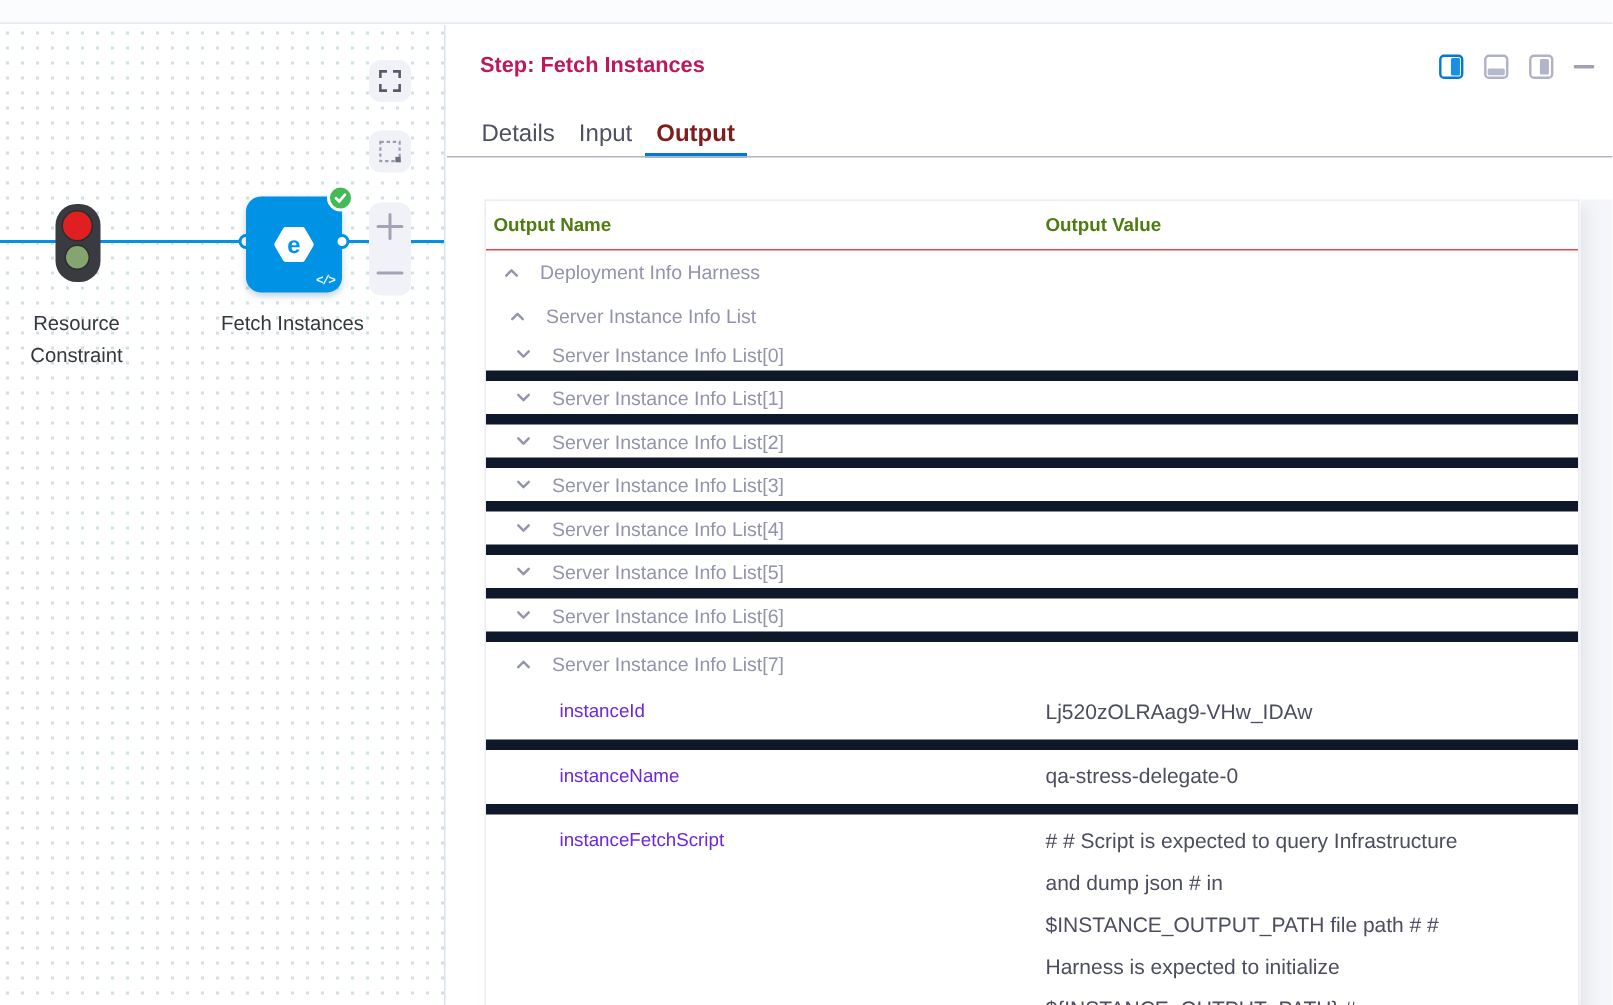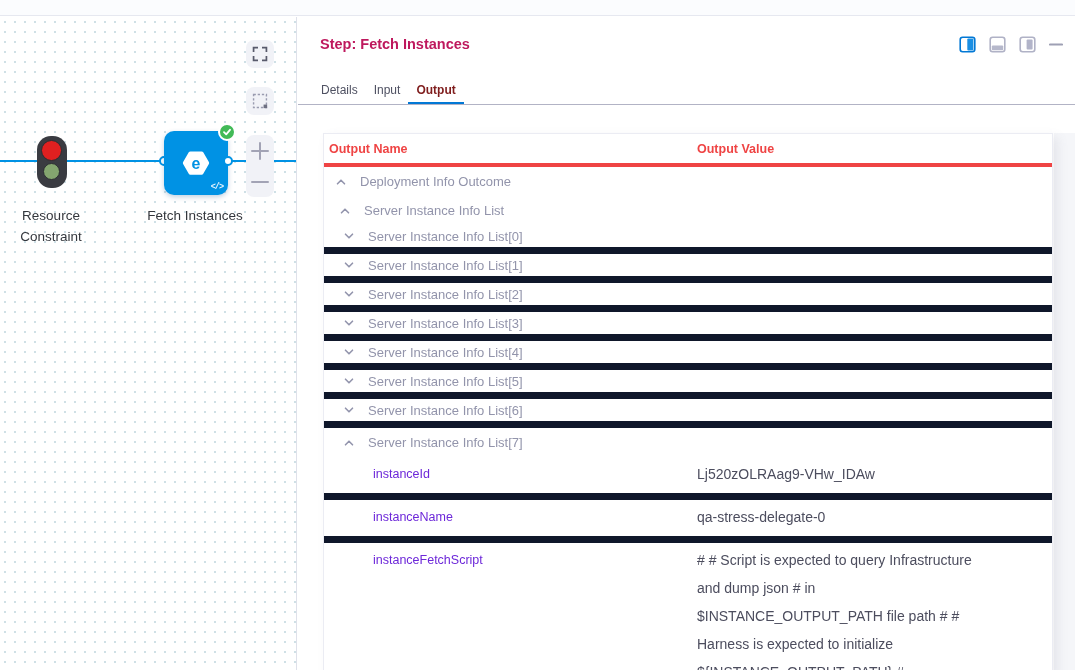--- a/index.html
+++ b/index.html
@@ -49,31 +49,31 @@
   .zoomgroup .zbtn { flex:1; display:flex; align-items:center; justify-content:center; cursor:pointer; }
 
   
   .panel { position:absolute; left:298px; top:17px; right:0; bottom:0; background:#fff; }
   .ptitle { position:absolute; left:22px; top:19px; font-size:14.5px; font-weight:700; color:#be185d; }
   .viewicons { position:absolute; right:12px; top:19px; height:16px;
                display:flex; align-items:center; gap:13px; }
   .viewicons svg { display:block; cursor:pointer; }
 
   .tabs { position:absolute; left:15px; top:59px; height:29px; display:flex; }
-  .tab { padding:0 8px; font-size:12px; line-height:28px; color:#4f5162; cursor:pointer; }
+  .tab { padding:0 8px; font-size:16px; line-height:28px; color:#4f5162; cursor:pointer; }
   .tab.active { color:#7f1d1d; font-weight:700; box-shadow:inset 0 -3px 0 #0278d5; }
   .tabline { position:absolute; left:0; right:0; top:87px; height:1px; background:#b2b3c5; }
 
   .card { position:absolute; left:25px; top:116px; width:730px; bottom:-6px; background:#fff;
           border:1px solid #ebecf3; border-bottom:none;
           box-shadow:5px 4px 10px rgba(115,117,140,.12); }
   .gutter { position:absolute; left:756px; right:0; top:116px; bottom:0; background:#f5f6f9; }
 
-  .thead { display:flex; height:33px; align-items:center; border-bottom:4px solid #ef4444;
-           font-size:12.5px; font-weight:700; color:#ef4444; }
+  .thead { display:flex; height:33px; align-items:center; border-bottom:1px solid #ef4444;
+           font-size:12.5px; font-weight:700; color:#4d7c0f; }
   .thead .c1 { width:373px; padding-left:5px; }
   .thead .c2 { flex:1; }
 
   .trow { display:flex; }
   .trow.divline { border-bottom:7px solid #0f172a; }
   .trow.g { height:29px; align-items:center; cursor:pointer; }
   .trow.g .ncell { display:flex; align-items:center; gap:12px;
                    font-size:13px; color:#9294ab; }
   .trow.kv { align-items:flex-start; padding:3px 0 5px; }
   .trow.kv .ncell { width:373px; padding-left:49px; line-height:28px;
@@ -170,21 +170,21 @@
     <div class="thead">
       <div class="c1">Output Name</div>
       <div class="c2">Output Value</div>
     </div>
     <div class="rows">
         <div class="trow g">
           <div class="ncell" style="padding-left: 10px;">
             <svg width="14" height="14" viewBox="0 0 14 14">
               <polyline points="3.5,8.8 7,5.2 10.5,8.8" fill="none" stroke="#9395ad" stroke-width="1.6" stroke-linecap="round" stroke-linejoin="round"></polyline>
             </svg>
-            <span>Deployment Info Outcome</span>
+            <span>Deployment Info Harness</span>
           </div>
         </div>
         <div class="trow g">
           <div class="ncell" style="padding-left: 14px;">
             <svg width="14" height="14" viewBox="0 0 14 14">
               <polyline points="3.5,8.8 7,5.2 10.5,8.8" fill="none" stroke="#9395ad" stroke-width="1.6" stroke-linecap="round" stroke-linejoin="round"></polyline>
             </svg>
             <span>Server Instance Info List</span>
           </div>
         </div>

